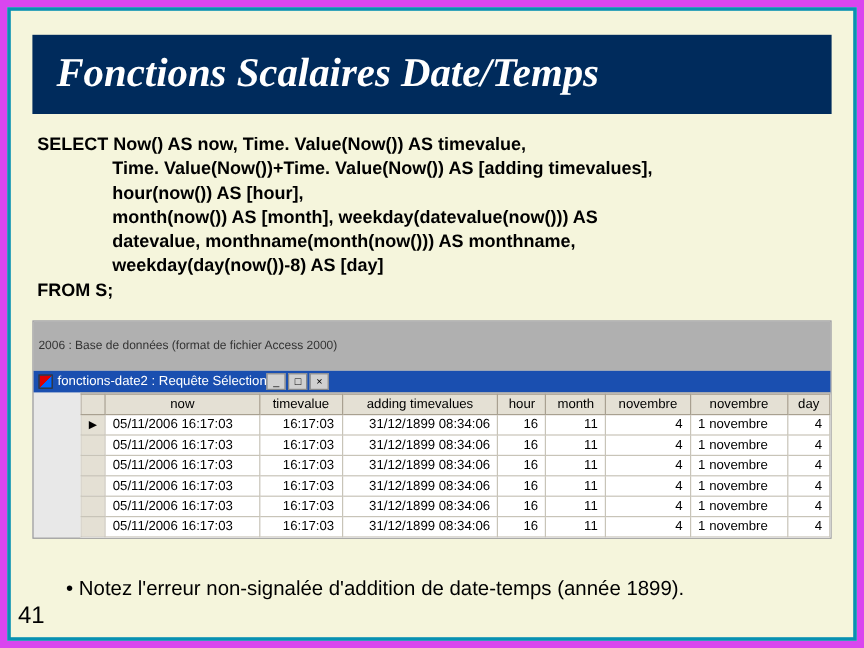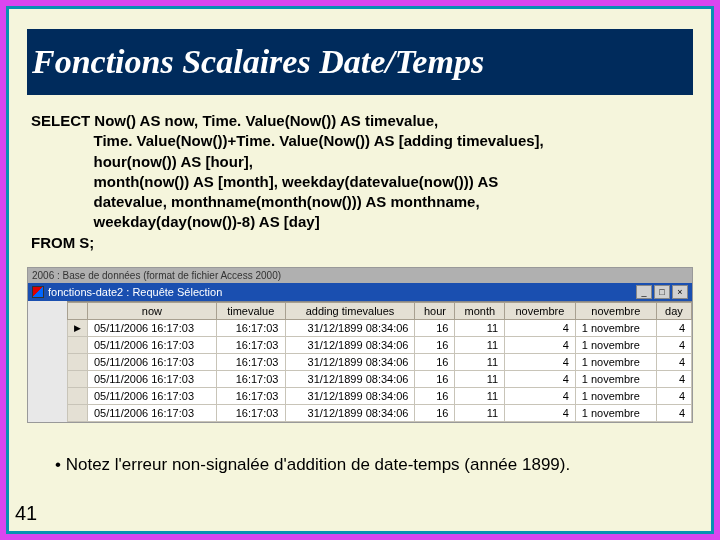--- a/index.html
+++ b/index.html
@@ -18,21 +18,21 @@
     position: relative;
     padding: 12px 18px 10px 18px;
   }
   .title-banner {
     background: #002b5c;
     color: #fff;
     font-family: "Times New Roman", serif;
     font-style: italic;
     font-weight: bold;
     font-size: 34px;
-    padding: 14px 5px;
+    padding: 14px 20px;
     margin: 8px 0 16px 0;
   }
   .sql-block {
     font-family: Arial, sans-serif;
     font-weight: bold;
     font-size: 15px;
     color: #000;
     line-height: 1.35;
     white-space: pre-wrap;
     padding: 0 4px 8px 4px;
@@ -40,28 +40,27 @@
   .screenshot-area {
     margin: 6px 0 0 0;
     border: 1px solid #999;
     background: #e8e8e8;
     font-family: Tahoma, Arial, sans-serif;
   }
   .win-caption {
     background: #b0b0b0;
     color: #333;
     font-size: 10px;
-    padding: 2px 4px;
+    padding: 15px 4px;
     overflow: hidden;
     white-space: nowrap;
   }
   .inner-win {
     background: #1a4fb0;
     display: flex;
-    justify-content: space-between;
     align-items: center;
     padding: 2px 4px;
     color: #fff;
     font-size: 11px;
   }
   .inner-title {
     display: flex;
     align-items: center;
     gap: 4px;
   }

